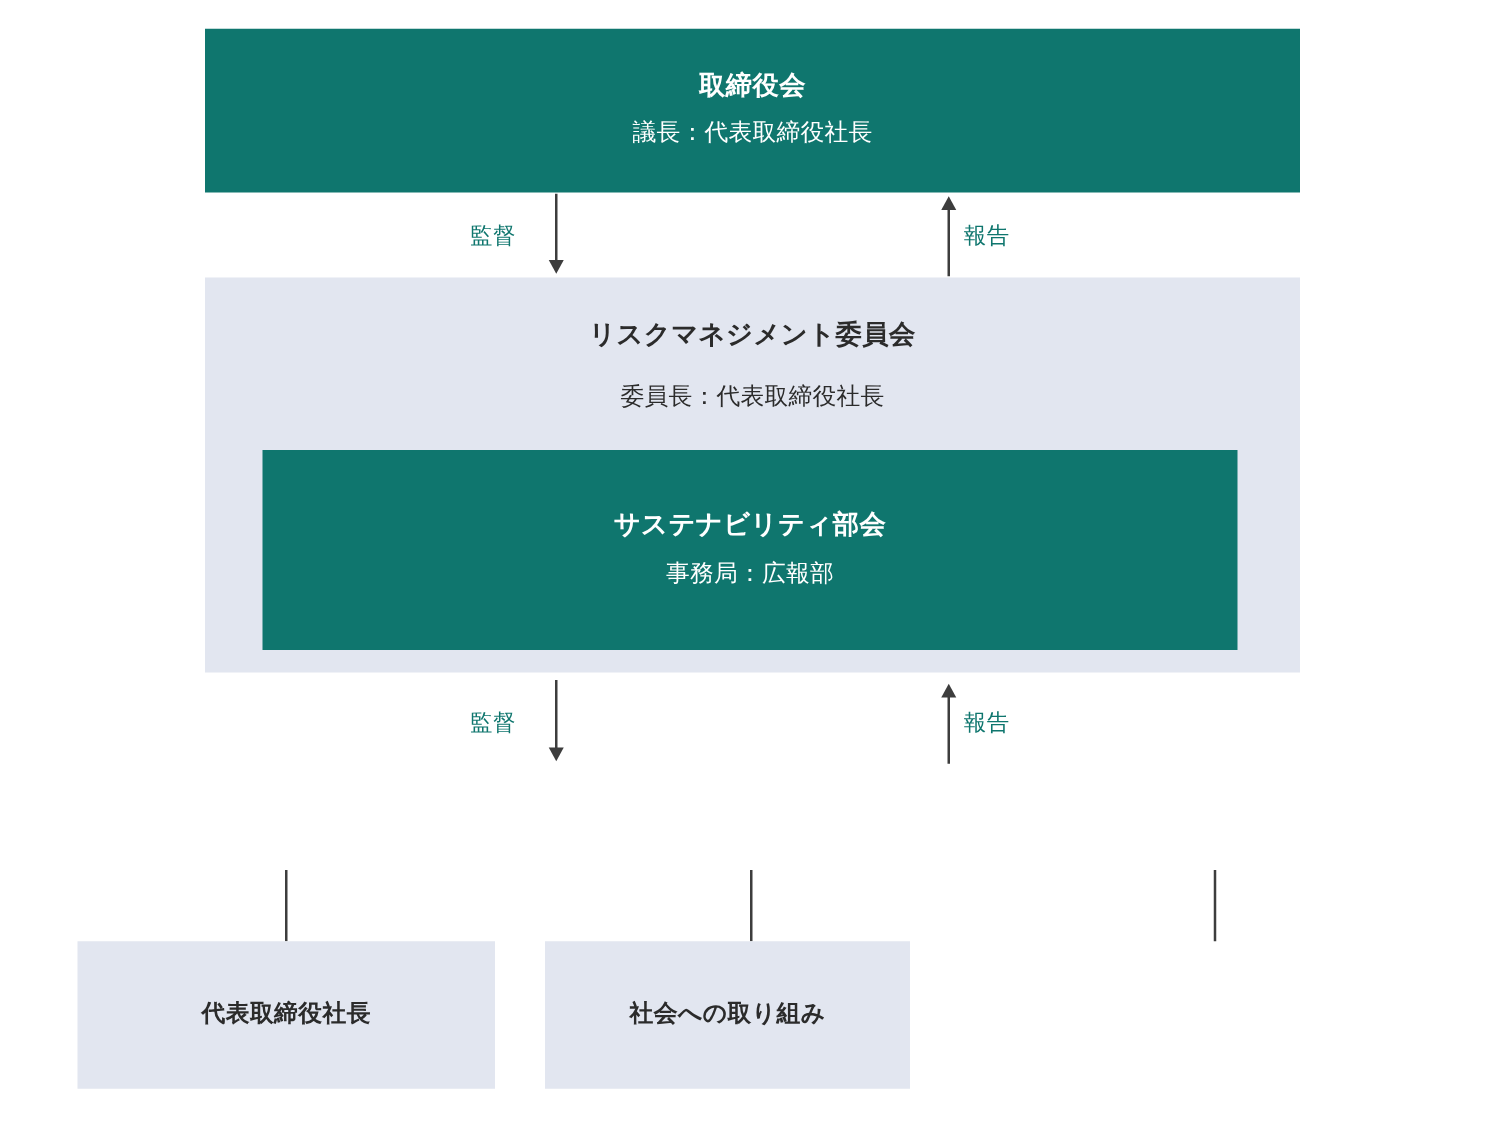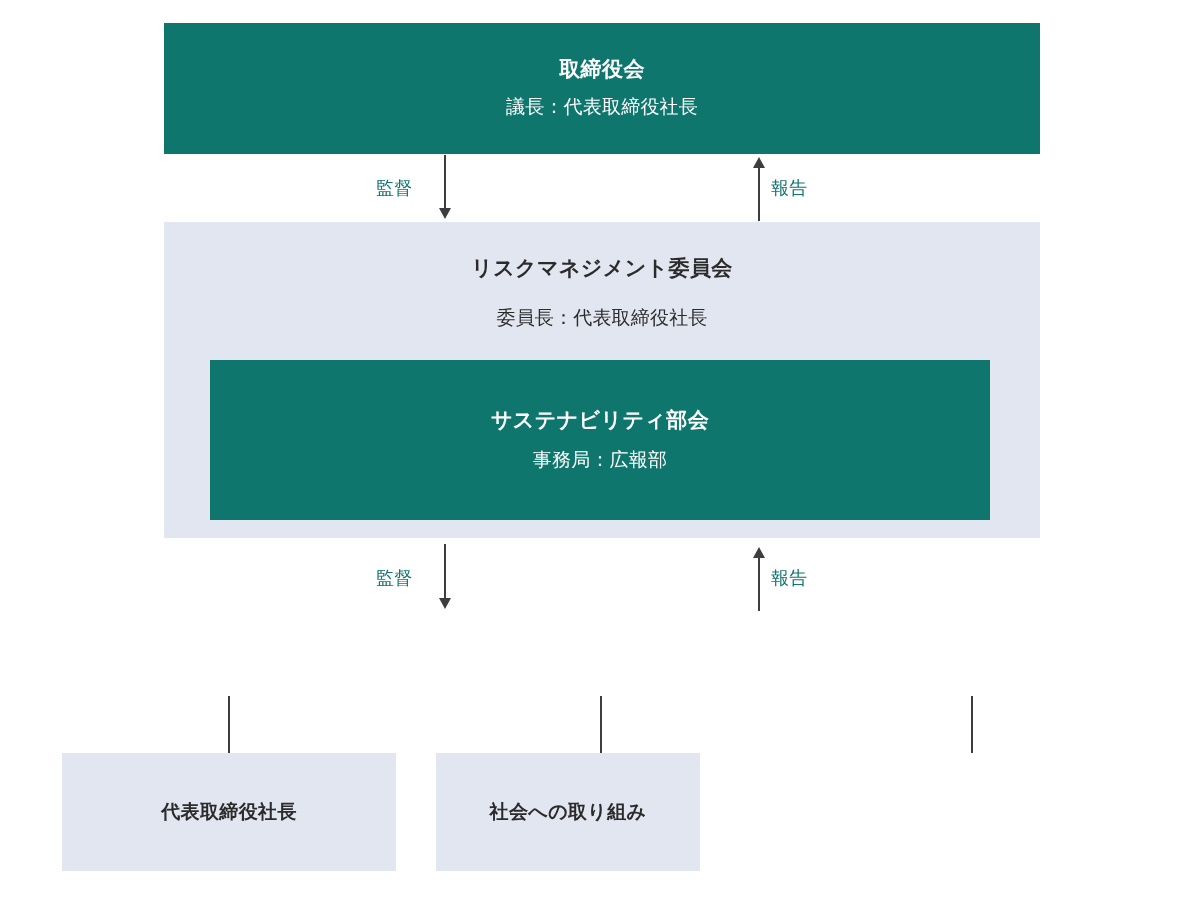--- a/index.html
+++ b/index.html
@@ -92,21 +92,21 @@
   }
   #assignment-box .box-sub { font-size: 19px; }
 
   
   .initiative-box {
     top: 753px;
     height: 118px;
   }
   .initiative-box .box-title { font-size: 19px; }
   #initiative-box-0 { left: 62px;  width: 334px; }
-  #initiative-box-1 { left: 436px; width: 264px; }
+  #initiative-box-1 { left: 436px; width: 292px; }
   #initiative-box-2 { left: 806px; width: 332px; }
 
   
   .vline {
     position: absolute;
     background: #3d3d3d;
     width: 2px;
   }
   .arrow-head {
     position: absolute;

